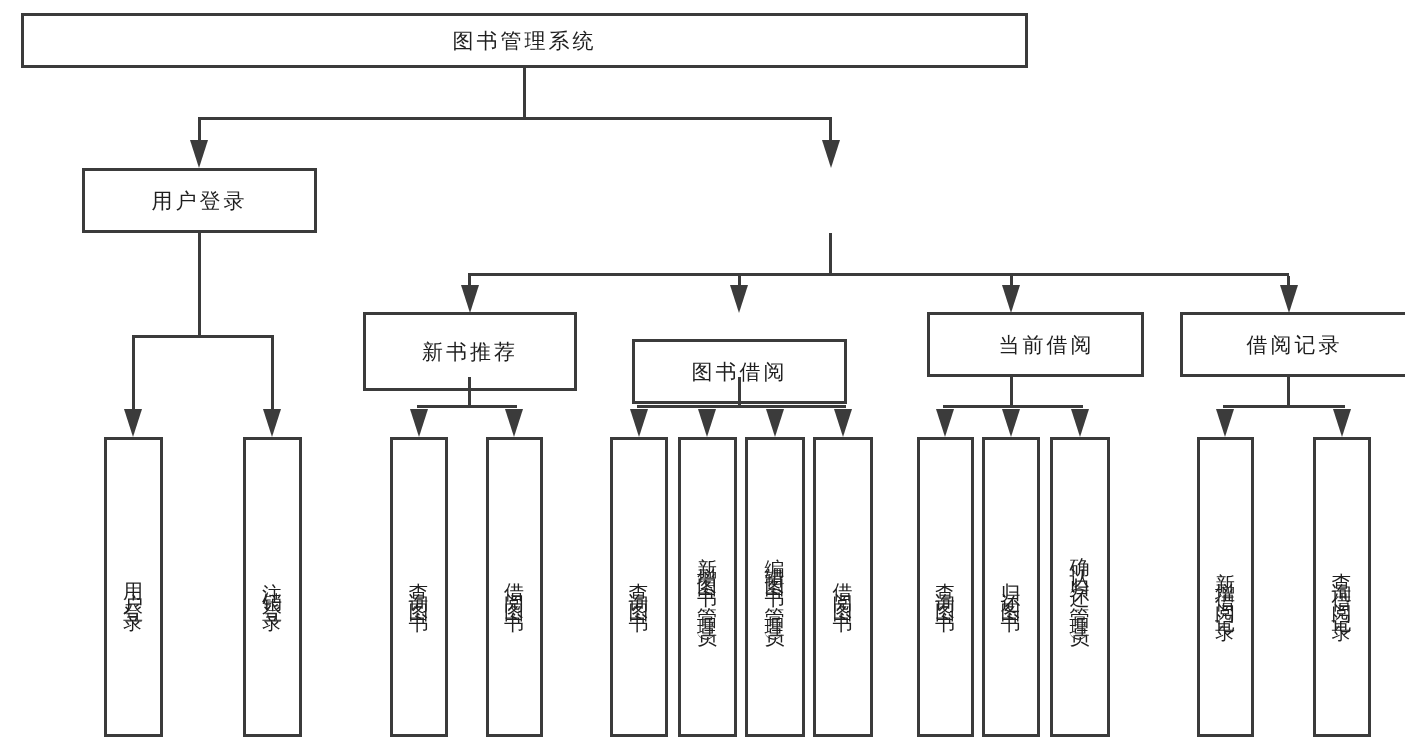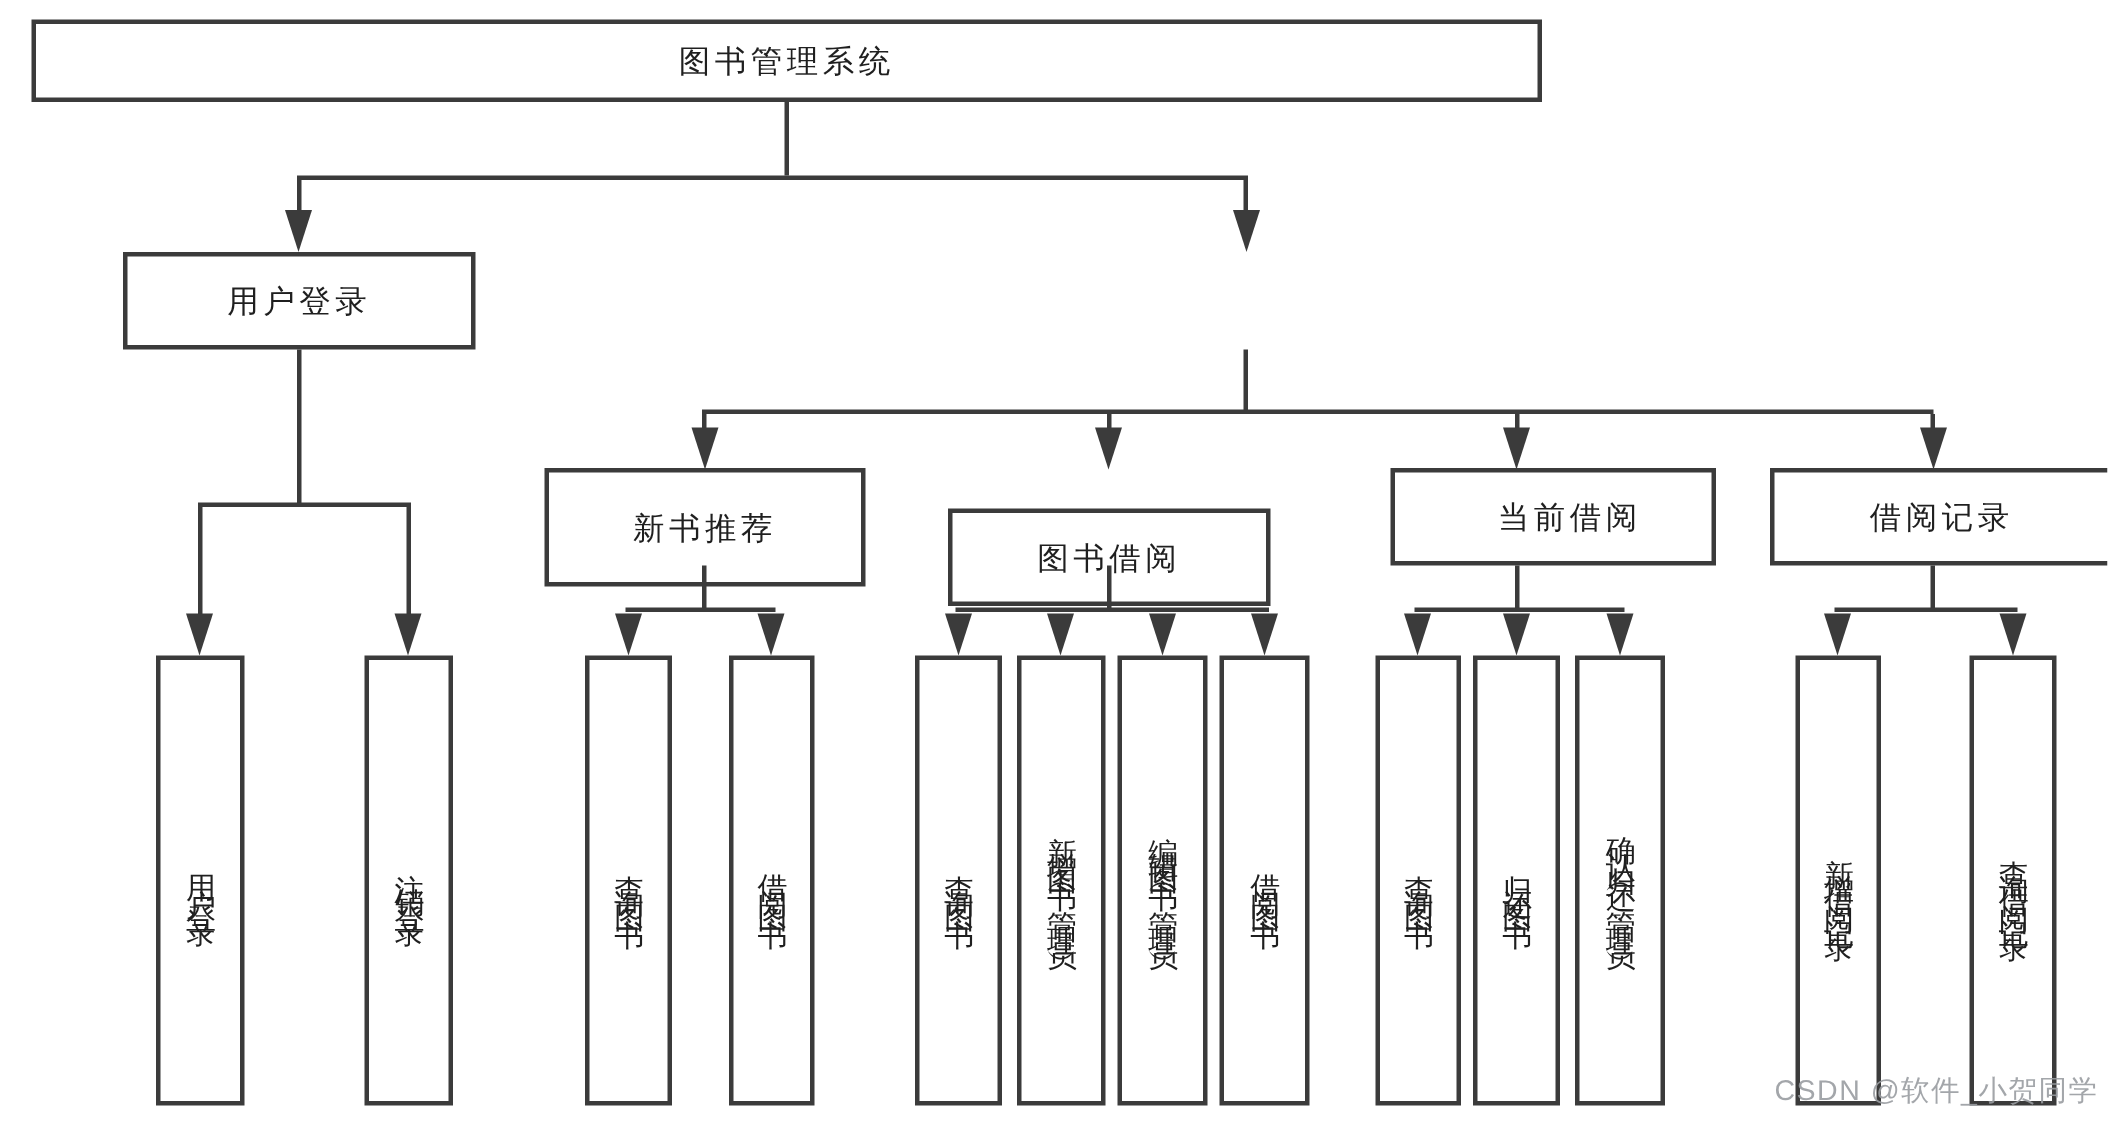--- a/index.html
+++ b/index.html
@@ -142,15 +142,14 @@
   <div class="hline" style="left:943px;top:405px;width:140px;"></div>
   <div class="arrow" style="left:936px;top:409px;"></div>
   <div class="arrow" style="left:1002px;top:409px;"></div>
   <div class="arrow" style="left:1071px;top:409px;"></div>
 
   <div class="vline" style="left:1287px;top:377px;height:31px;"></div>
   <div class="hline" style="left:1223px;top:405px;width:122px;"></div>
   <div class="arrow" style="left:1216px;top:409px;"></div>
   <div class="arrow" style="left:1333px;top:409px;"></div>
 
-  <div class="watermark">CSDN @软件_小贺同学</div>
 
 </div>
 
 </body></html>

